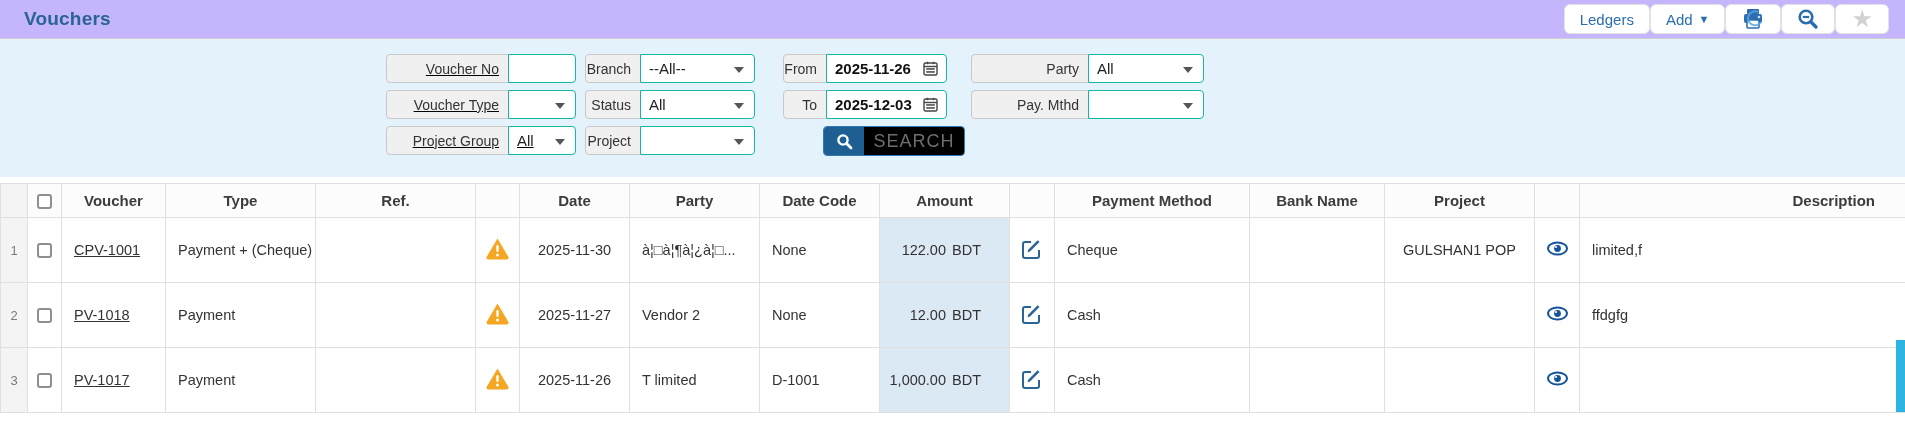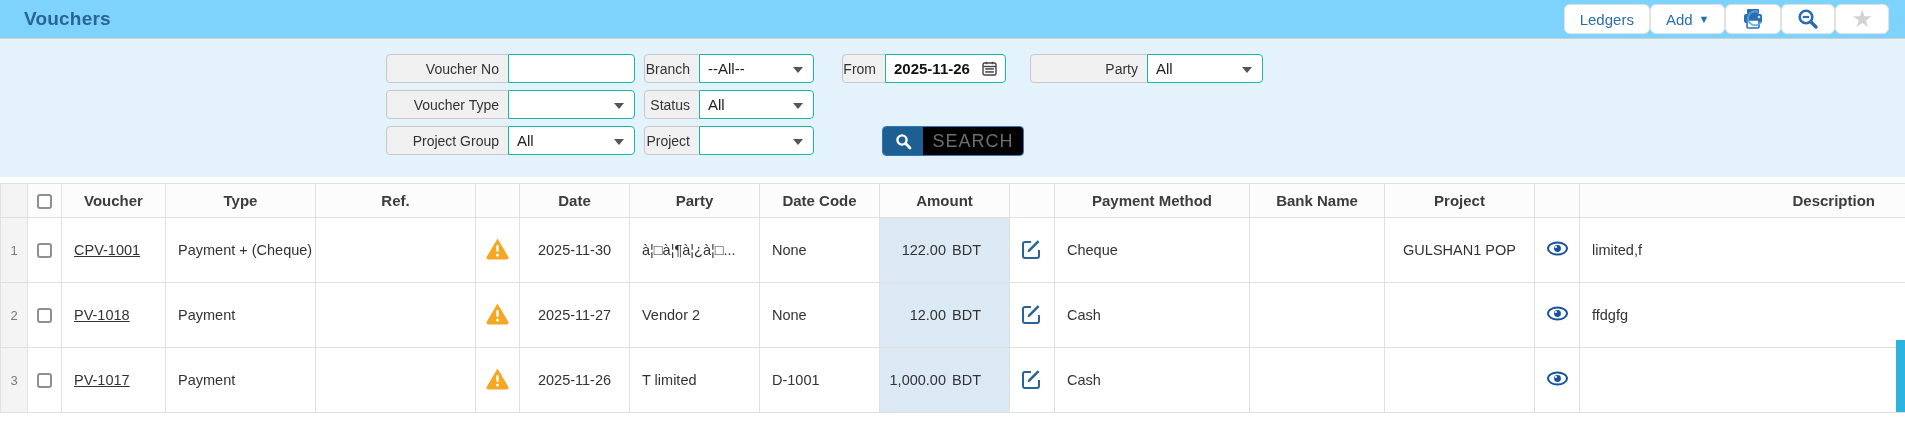--- a/index.html
+++ b/index.html
@@ -1,34 +1,34 @@
 <!DOCTYPE html>
 <html><head>
 <meta charset="utf-8">
 <style>
   * { margin:0; padding:0; box-sizing:border-box; }
   body { font-family:"Liberation Sans", sans-serif; background:#fff; }
   .screen { position:relative; width:1905px; height:423px; background:#fff; overflow:hidden; }
 
   
-  .topbar { height:39px; background:#7dd3fc; border-bottom:1px solid #cfcfcf;
+  .topbar { height:39px; background:#c4b5fd; border-bottom:1px solid #cfcfcf;
             display:flex; align-items:center; justify-content:space-between; padding:0 16px 0 24px; }
   .page-title { color:#2a6496; font-size:19px; font-weight:700; letter-spacing:.2px; }
   .topbar-actions { display:flex; align-items:center; }
   .tb-btn { height:30px; min-width:44px; padding:0 15px; background:#fff; border:1px solid #e2e2e2;
             border-radius:6px; display:flex; align-items:center; justify-content:center; gap:6px;
             color:#2a6faa; font-size:15px; cursor:pointer; }
   .tb-btn .chev { font-size:11px; color:#2a6faa; }
   .star-glyph { font-size:24px; color:#d2d2d2; line-height:1; }
 
   
   .filter-panel { height:138px; background:#e4f2fb; padding-top:15px; }
   .filter-row { display:flex; height:29px; margin-left:386px; margin-bottom:7px; }
   .fgroup { display:flex; height:29px; }
-  .fg1 { width:249px; }
+  .fg1 { width:190px;text-decoration:underline; }
   .fg2 { width:170px; margin-left:9px; }
   .fg3 { width:164px; margin-left:28px; }
   .fg4 { width:233px; margin-left:24px; }
   .flabel { background:#f0f0f0; border:1px solid #c8c8c8; border-radius:4px 0 0 4px;
             display:flex; align-items:center; justify-content:flex-end; padding-right:9px;
             font-size:14px; color:#333; flex:none; }
   .fg1 .flabel { width:123px; } .fg2 .flabel { width:56px; }
   .fg3 .flabel { width:44px; } .fg4 .flabel { width:118px; }
   .fctrl { background:#fff; border:1px solid #14b8a6; border-radius:0 4px 4px 0; margin-left:-1px;
            flex:1; position:relative; display:flex; align-items:center; padding:0 8px;
@@ -141,20 +141,40 @@
     </div>
 
     <div class="filter-row">
       <div class="fgroup fg1">
         <div class="flabel">Voucher Type</div>
         <div class="fctrl select"></div>
       </div>
       <div class="fgroup fg2">
         <div class="flabel">Status</div>
         <div class="fctrl select">All</div>
+      </div>
+      <div class="fgroup fg3">
+        <div class="flabel">To</div>
+        <div class="fctrl date">
+          <span>2025-12-03</span>
+          <span class="icon-btn">
+            <svg width="15" height="15" viewBox="0 0 15 15">
+              <rect x="1" y="2" width="13" height="12" rx="1.5" fill="none" stroke="#444" stroke-width="1.4"></rect>
+              <line x1="1" y1="5.5" x2="14" y2="5.5" stroke="#444" stroke-width="1.4"></line>
+              <line x1="4.5" y1="0.8" x2="4.5" y2="3.2" stroke="#444" stroke-width="1.4"></line>
+              <line x1="10.5" y1="0.8" x2="10.5" y2="3.2" stroke="#444" stroke-width="1.4"></line>
+              <rect x="3.2" y="7.2" width="8.6" height="1.5" fill="#444"></rect>
+              <rect x="3.2" y="10.2" width="8.6" height="1.5" fill="#444"></rect>
+            </svg>
+          </span>
+        </div>
+      </div>
+      <div class="fgroup fg4">
+        <div class="flabel">Pay. Mthd</div>
+        <div class="fctrl select"></div>
       </div>
     </div>
 
     <div class="filter-row">
       <div class="fgroup fg1">
         <div class="flabel">Project Group</div>
         <div class="fctrl select">All</div>
       </div>
       <div class="fgroup fg2">
         <div class="flabel">Project</div>

